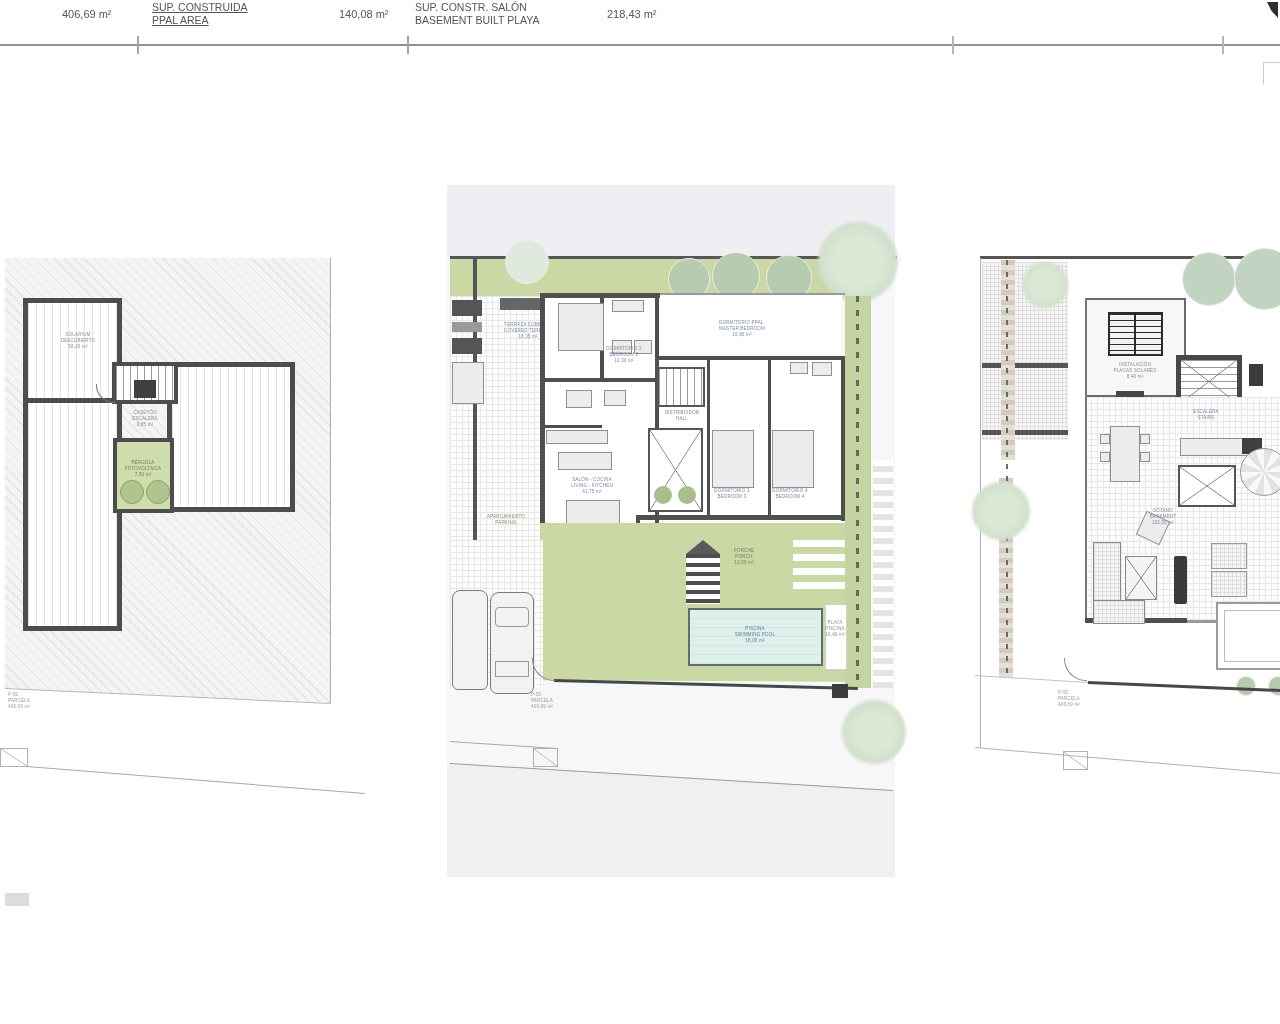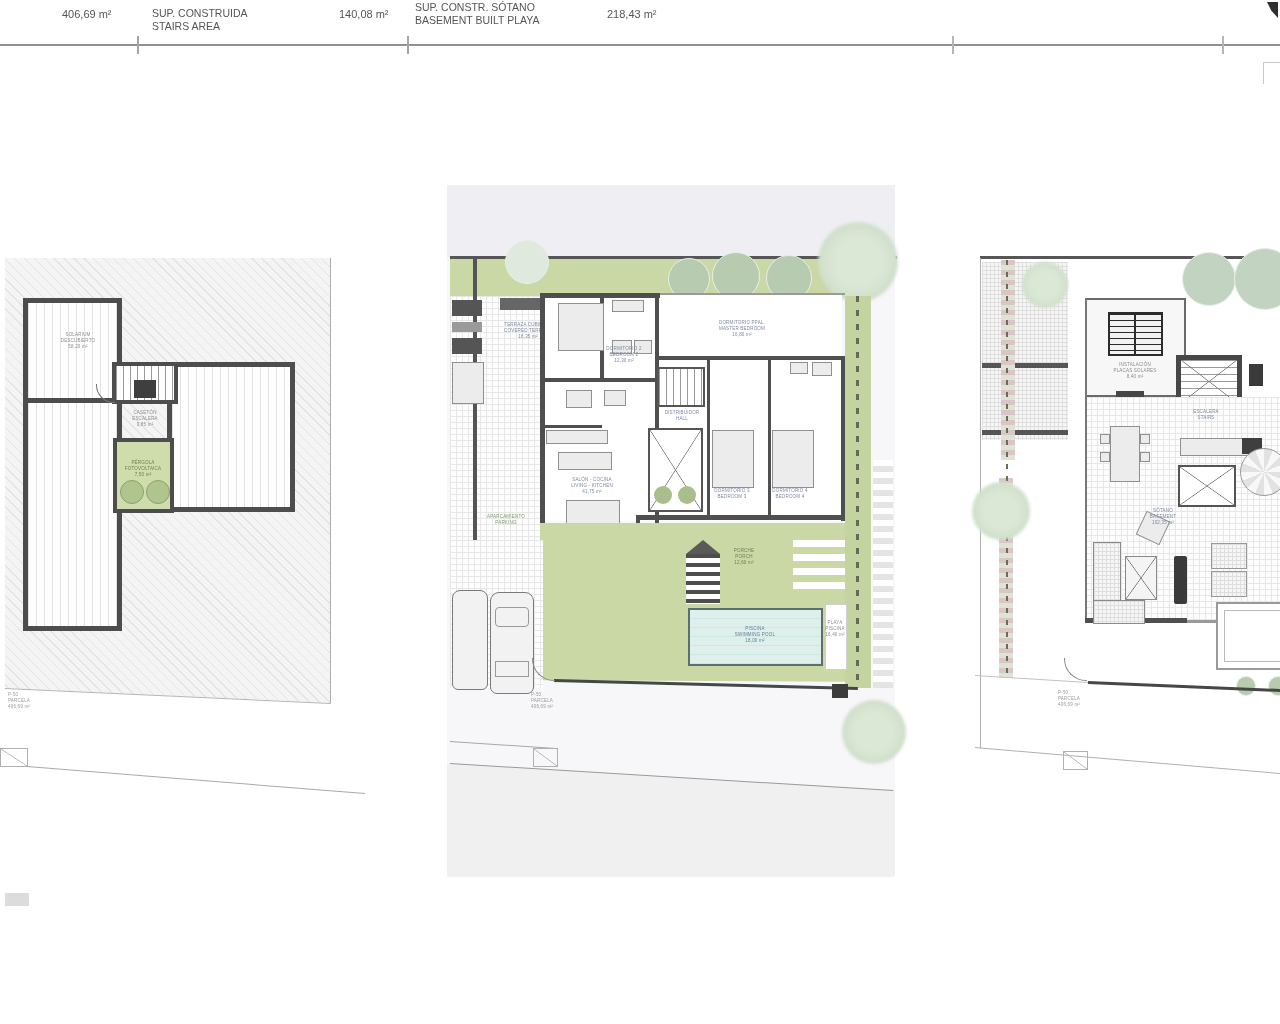--- a/index.html
+++ b/index.html
@@ -24,27 +24,27 @@
   .treads-v{background-image:repeating-linear-gradient(90deg,#9a9a9a 0 1px,transparent 1px 7px);}
   .treads-h{background-image:repeating-linear-gradient(180deg,#9a9a9a 0 1px,transparent 1px 7px);}
   .xcross{background-image:linear-gradient(to top right,transparent calc(50% - .7px),#777 50%,transparent calc(50% + .7px)),linear-gradient(to bottom right,transparent calc(50% - .7px),#777 50%,transparent calc(50% + .7px));}
 </style>
 </head>
 <body>
 
 <div id="canvas">
 
   <div class="hdr-val" style="left:62px;top:8px;">406,69 m²</div>
-  <div class="hdr-lbl" style="left:152px;top:7px;">
+  <div class="hdr-lbl" style="left:152px;top:1px;text-decoration:underline;">
     <div>SUP. CONSTRUIDA</div>
-    <div>STAIRS AREA</div>
+    <div>PPAL AREA</div>
   </div>
   <div class="hdr-val" style="left:339px;top:8px;">140,08 m²</div>
   <div class="hdr-lbl" style="left:415px;top:1px;">
-    <div>SUP. CONSTR. SÓTANO</div>
+    <div>SUP. CONSTR. SALÓN</div>
     <div>BASEMENT BUILT PLAYA</div>
   </div>
   <div class="hdr-val" style="left:607px;top:8px;">218,43 m²</div>
   <div class="abs" style="left:0;top:44px;width:1280px;height:2px;background:#909090;"></div>
   <div class="abs" style="left:137px;top:36px;width:2px;height:18px;background:#a5a5a5;"></div>
   <div class="abs" style="left:407px;top:36px;width:2px;height:18px;background:#a5a5a5;"></div>
   <div class="abs" style="left:952px;top:36px;width:2px;height:18px;background:#b5b5b5;"></div>
   <div class="abs" style="left:1222px;top:36px;width:2px;height:18px;background:#b5b5b5;"></div>
   <div class="abs" style="left:1267px;top:2px;width:11px;height:16px;background:#2f2f2f;clip-path:polygon(0 0,100% 0,100% 100%,40% 55%);"></div>
   <div class="abs" style="left:1263px;top:62px;width:17px;height:1px;background:#c9c9c9;"></div>

